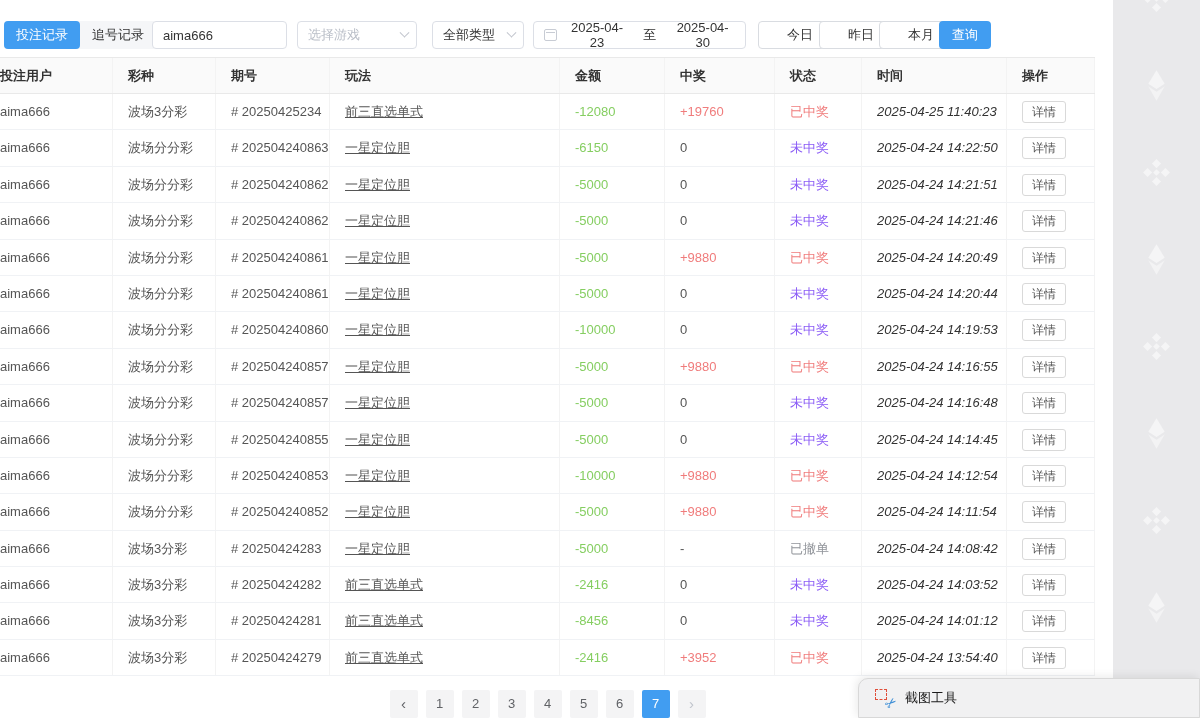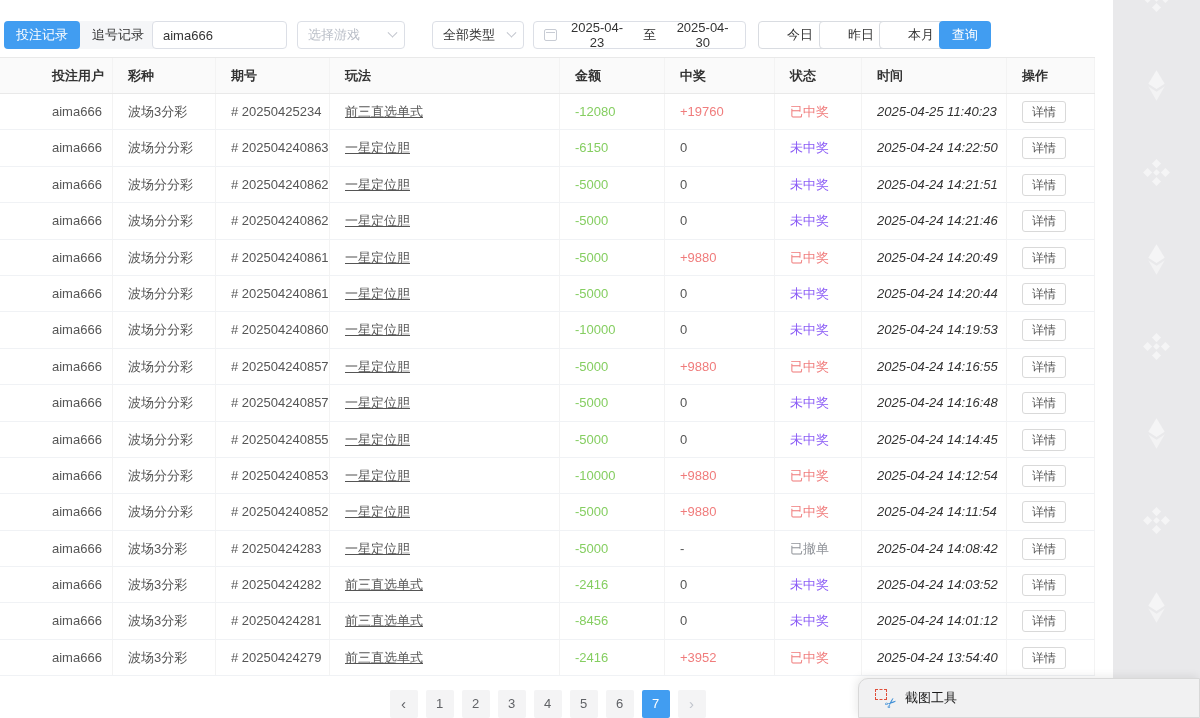--- a/index.html
+++ b/index.html
@@ -22,21 +22,21 @@
   .tab.active { background:#419df1; color:#fff; }
 
   .text-input { position:absolute; left:152px; top:0; width:135px; height:28px;
                 border:1px solid #dcdfe6; border-radius:4px; padding:0 10px;
                 font-size:13px; color:#333; outline:none;
                 font-family:"Liberation Sans","DejaVu Sans",sans-serif; }
 
   .select { position:absolute; top:0; height:28px; border:1px solid #dcdfe6; border-radius:4px;
             background:#fff; display:flex; align-items:center; justify-content:space-between;
             padding:0 8px 0 10px; font-size:13px; cursor:pointer; }
-  .select.game { left:297px; width:108px; color:#b9bec7; }
+  .select.game { left:297px; width:120px; color:#b9bec7; }
   .select.type { left:432px; width:92px; color:#333; }
   .chevron { width:7px; height:7px; border-right:1.5px solid #c0c4cc; border-bottom:1.5px solid #c0c4cc;
              transform:rotate(45deg) translate(-2px,-2px); margin-left:6px; }
 
   .date-box { position:absolute; left:533px; top:0; width:213px; height:28px;
               border:1px solid #dcdfe6; border-radius:4px; background:#fff;
               display:flex; align-items:center; font-size:13px; color:#333; padding:0 10px;text-align:center; }
   .cal-icon { width:13px; height:12px; border:1px solid #c8ccd4; border-radius:2px;
               margin-right:8px; position:relative; }
   .cal-icon::before { content:""; position:absolute; left:1px; right:1px; top:2px;
@@ -49,21 +49,21 @@
                  border-radius:4px; background:#419df1; color:#fff; font-size:13px; cursor:pointer; }
 
   
   .table { position:absolute; left:0; top:57px; width:1095px; }
   .tr { display:grid; grid-template-columns:113px 103px 114px 230px 105px 110px 87px 145px 88px; }
   .thead { background:#fafafa; border-top:1px solid #e9e9e9; border-bottom:1px solid #e9e9e9; }
   .thead .td { font-weight:bold; color:#333; height:35px; line-height:35px; }
   .tbody .tr { border-bottom:1px solid #f0f2f5; }
   .td { height:36px; line-height:36px; padding-left:15px; font-size:13px; color:#555;
         border-right:1px solid #f3f3f3; overflow:hidden; white-space:nowrap; }
-  .td:first-child { padding-left:28px;margin-left:24px; }
+  .td:first-child { padding-left:0; }
   .tbody .td { height:35.4px; line-height:35.4px; }
   .play-link { color:#555; text-decoration:underline; cursor:pointer; }
   .amount { color:#85ce61; }
   .win-red { color:#f07c7c; }
   .status-red { color:#f07c7c; }
   .status-green { color:#8b5cf6; }
   .status-gray { color:#909399; }
   .time-cell { color:#333;font-style:italic; }
   .detail-btn { height:22px; padding:0 9px; margin-top:6px; font-size:12px; color:#555;
                 background:#fff; border:1px solid #d9d9d9; border-radius:3px; cursor:pointer;

